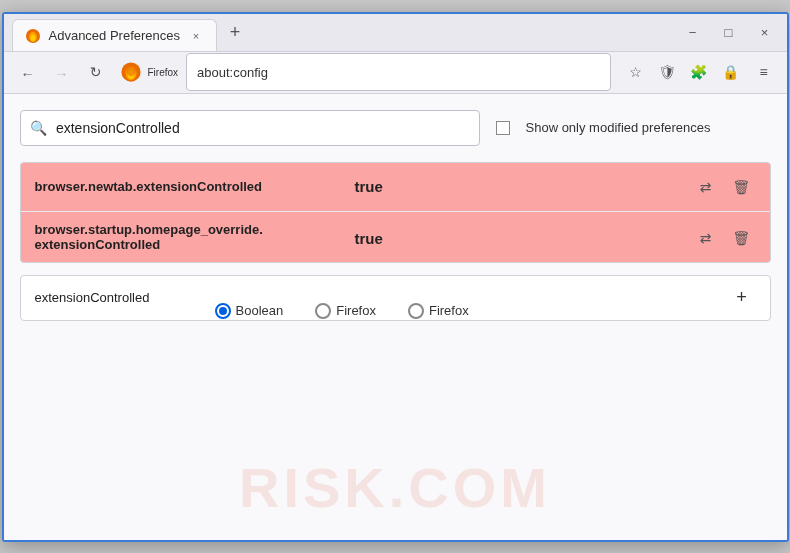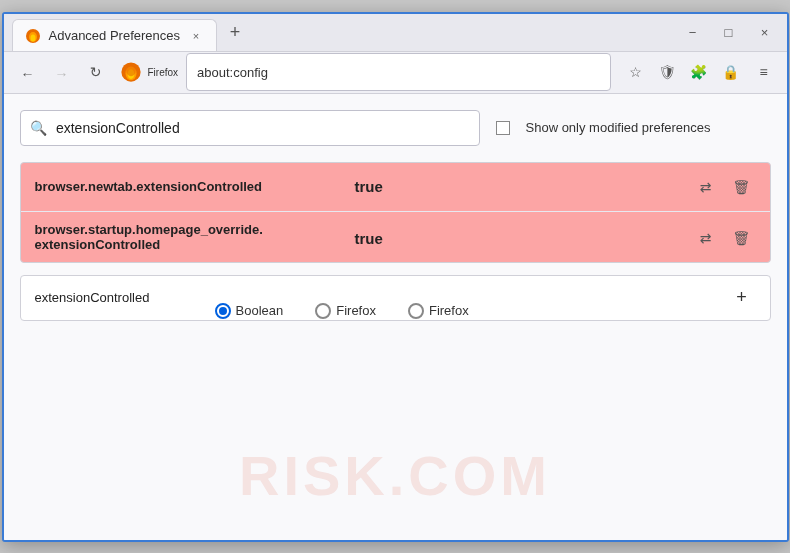--- a/index.html
+++ b/index.html
@@ -169,21 +169,21 @@
       flex: 1;
       background: #f9f9fb;
       padding: 16px;
       position: relative;
       overflow: hidden;
     }
 
     
     .watermark {
       position: absolute;
-      bottom: 32px;
+      bottom: 20px;
       left: 50%;
       transform: translateX(-50%);
       font-size: 56px;
       font-weight: 900;
       color: rgba(220, 100, 80, 0.15);
       letter-spacing: 4px;
       white-space: nowrap;
       pointer-events: none;
       user-select: none;
     }

